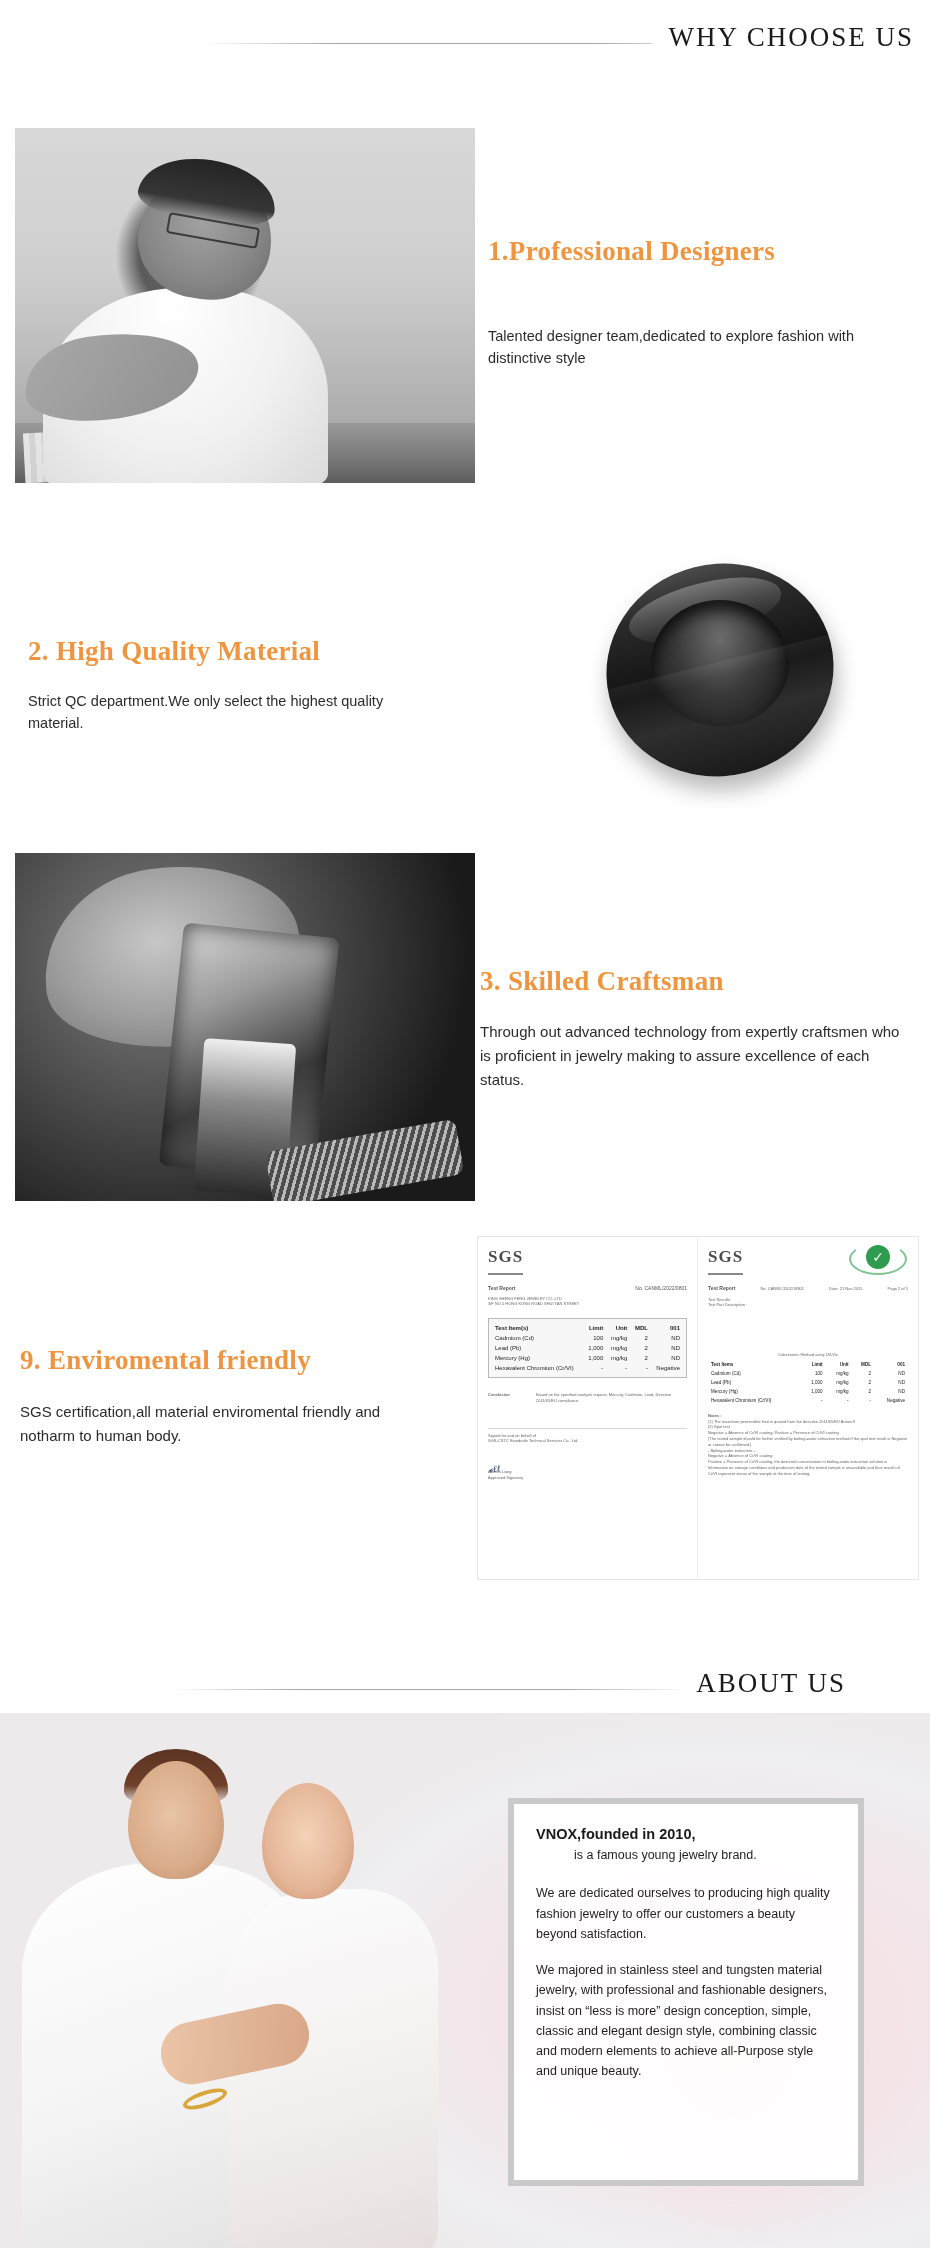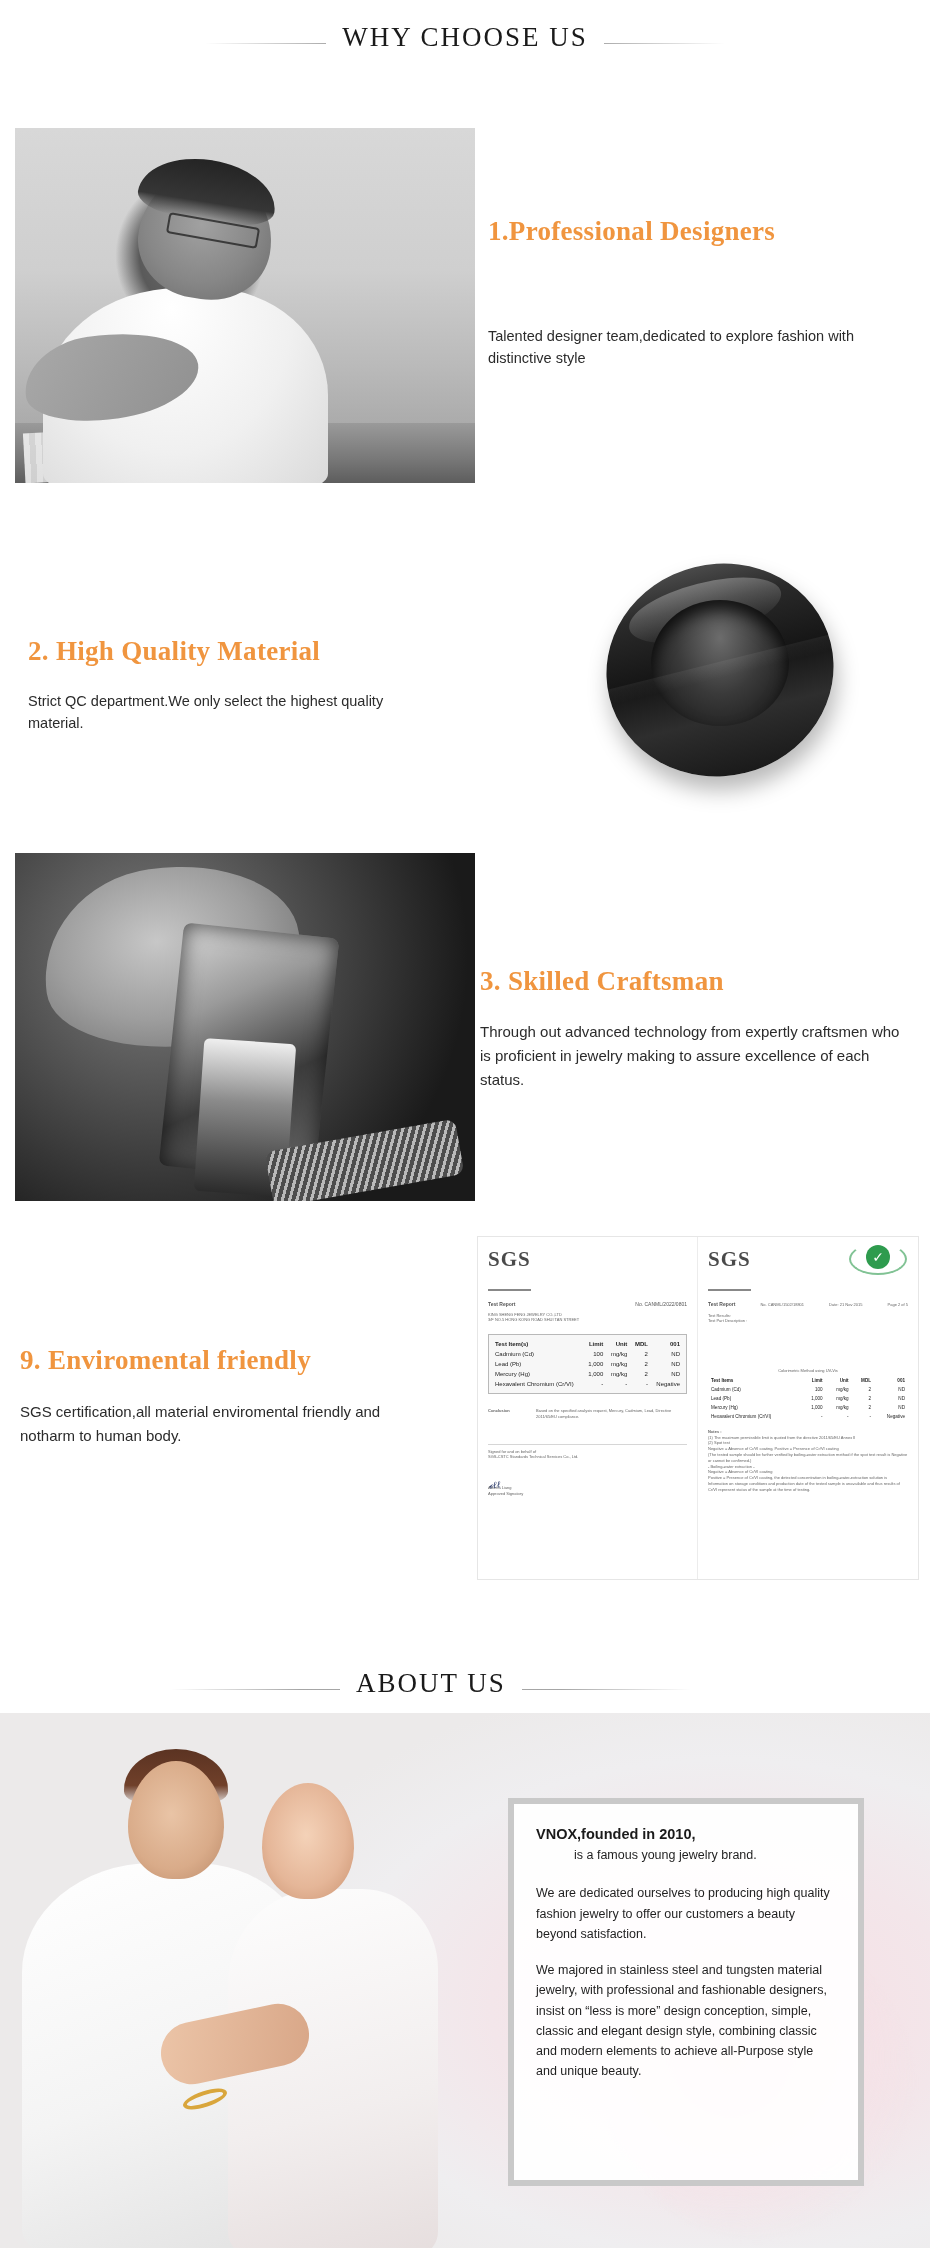--- a/index.html
+++ b/index.html
@@ -13,21 +13,21 @@
     height: 2248px;
     position: relative;
     font-family: "Liberation Sans", sans-serif;
     color: #222;
     overflow: hidden;
   }
 
   
   .section-head {
     position: relative;
-    text-align: center;
+    text-align: right;
     margin: 0 auto;
   }
   .section-head .title {
     font-family: "Liberation Serif", serif;
     font-size: 27px;
     letter-spacing: 2px;
     color: #1a1a1a;
     display: inline-block;
     padding: 0 16px;
     background: #fff;
@@ -247,26 +247,26 @@
   .cert-pane {
     position: absolute;
     top: 0; bottom: 0;
     background: #fff;
   }
   .cert-left { left: 0; width: 50%; border-right: 1px solid #ececec; }
   .cert-right { right: 0; width: 50%; }
   .sgs-logo {
     font-family: "Liberation Serif", serif;
     font-weight: bold;
-    font-size: 21px;
+    font-size: 17px;
     letter-spacing: 1px;
     color: #4a4a4a;
     border-bottom: 2px solid #888;
     display: inline-block;
-    padding-bottom: 17px;
+    padding-bottom: 6px;
   }
   .cert-small { font-size: 5px; color: #555; line-height: 1.5; }
   .cert-tiny { font-size: 4px; color: #666; line-height: 1.45; }
   .cert-table {
     width: 100%;
     border-collapse: collapse;
     font-size: 6px;
     color: #1e1e1e;
   }
   .cert-table th, .cert-table td {
@@ -455,21 +455,21 @@
 <div class="photo photo-designer" style="left:15px; top:128px; width:460px; height:355px;">
   <div class="pd-desk"></div>
   <div class="pd-paper"></div>
   <div class="pd-shirt"></div>
   <div class="pd-arm"></div>
   <div class="pd-head"></div>
   <div class="pd-hair"></div>
   <div class="pd-glass"></div>
 </div>
 
-<div class="block num-title" style="left:488px; top:216px; width:430px;">1.Professional Designers</div>
+<div class="block num-title" style="left:488px; top:236px; width:430px;">1.Professional Designers</div>
 
 <div class="block desc" style="left:488px; top:325px; width:425px;">Talented designer team,dedicated to explore fashion with distinctive style</div>
 
 <div class="photo photo-ring" style="left:520px; top:495px; width:400px; height:350px;">
   <div class="ring-outer"></div>
   <div class="ring-hole"></div>
   <div class="ring-band"></div>
 </div>
 
 <div class="block num-title" style="left:28px; top:636px; width:440px;">2. High Quality Material</div>

